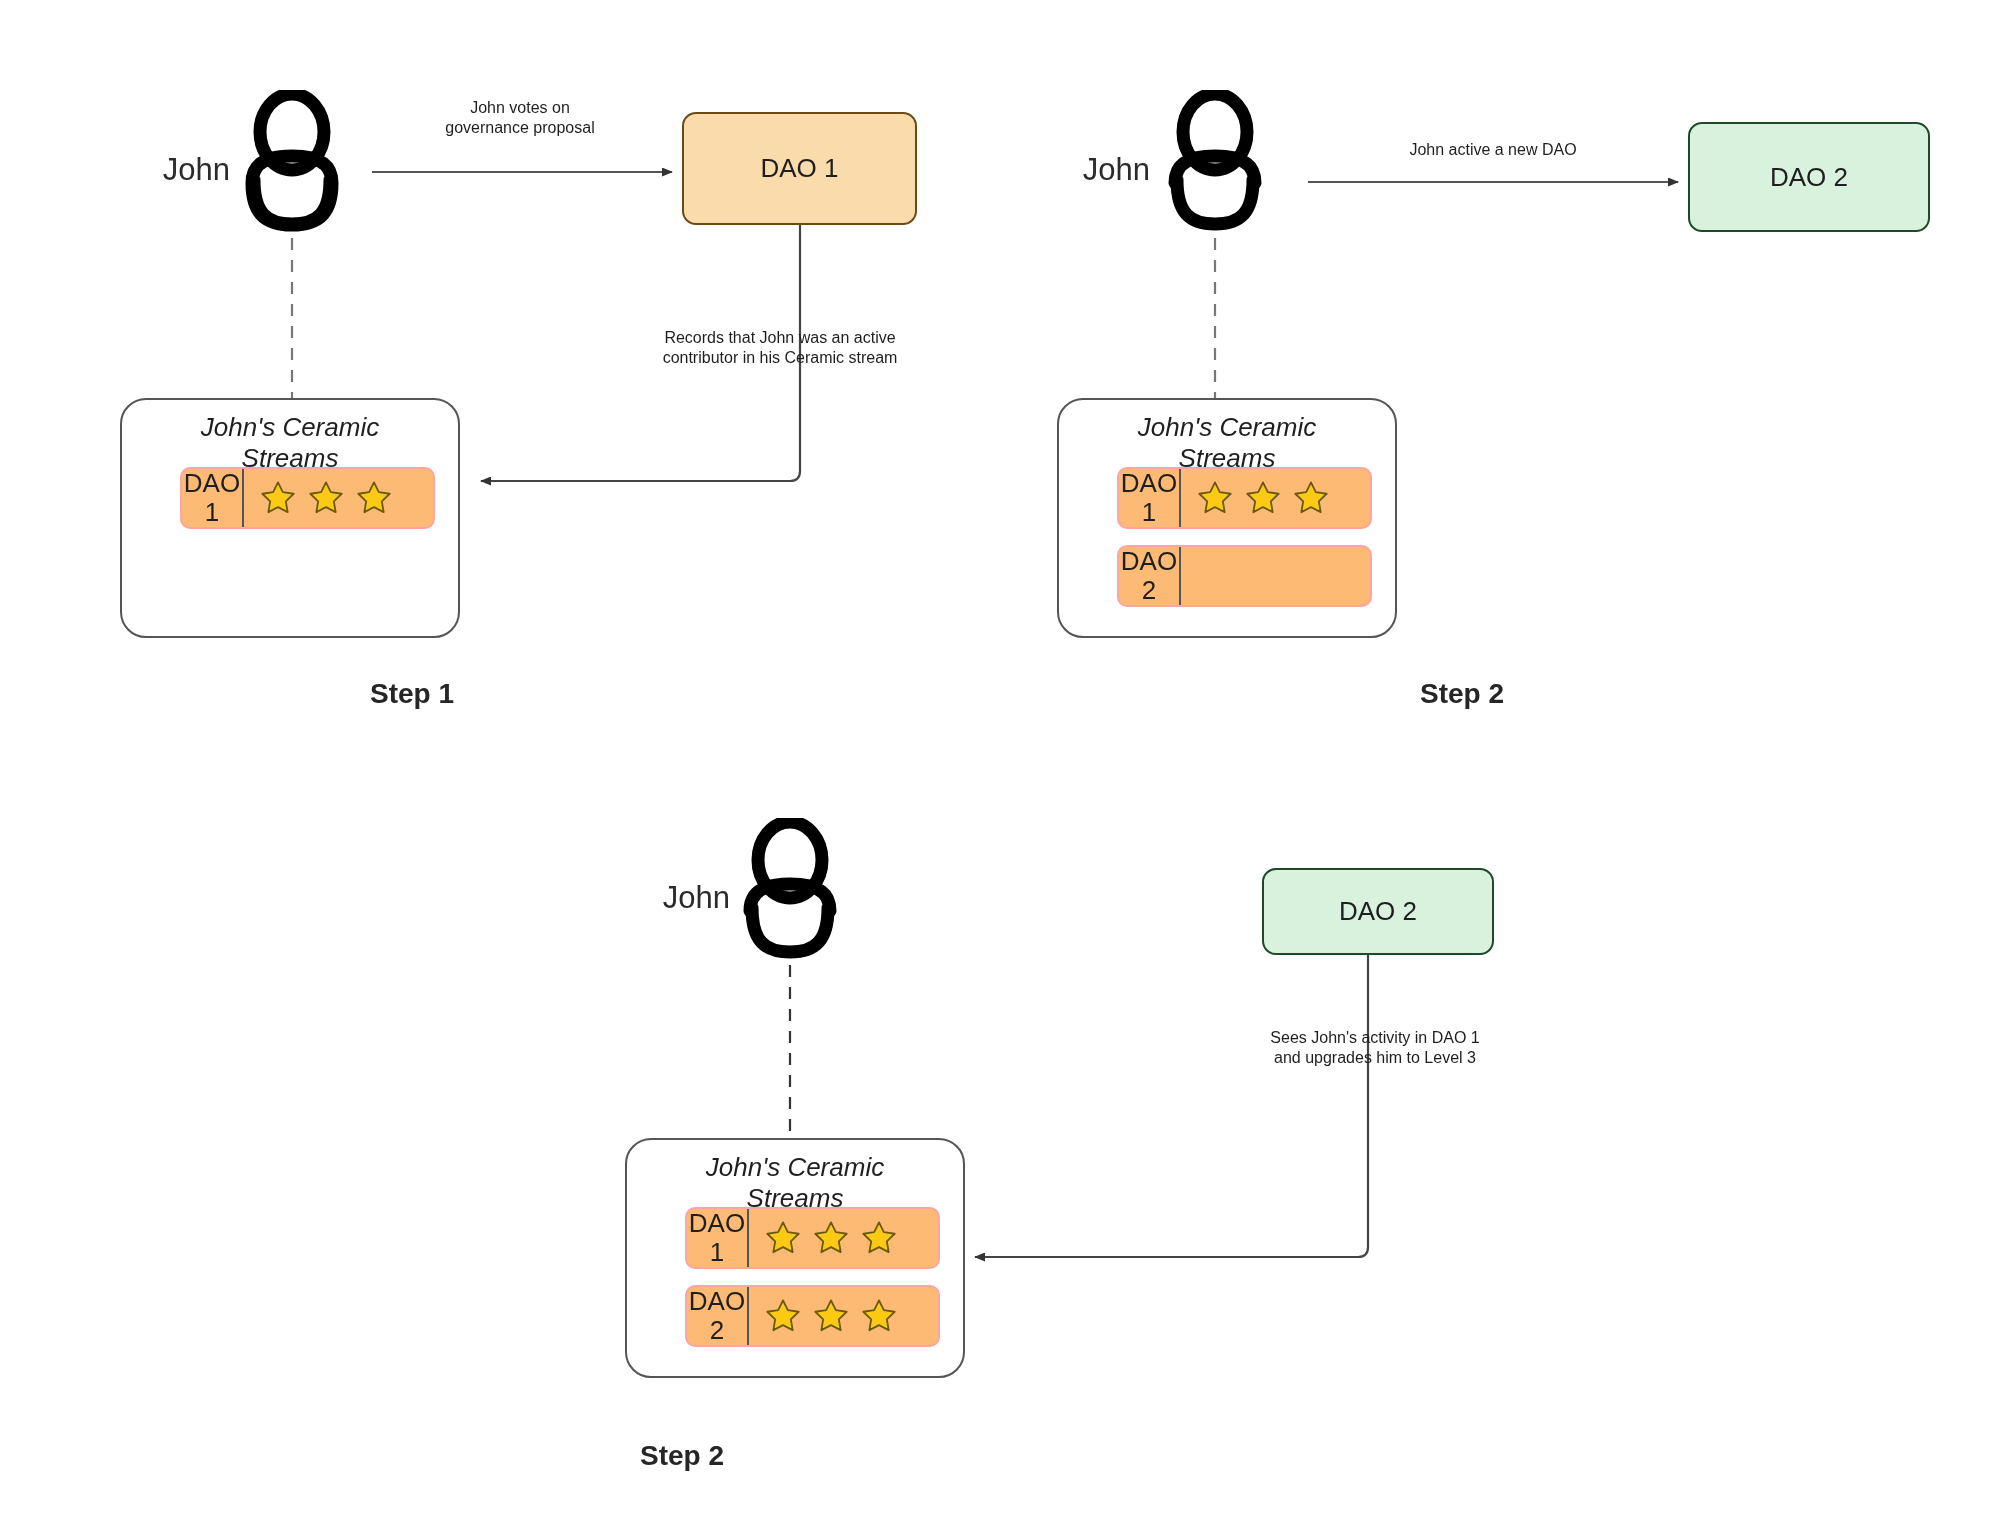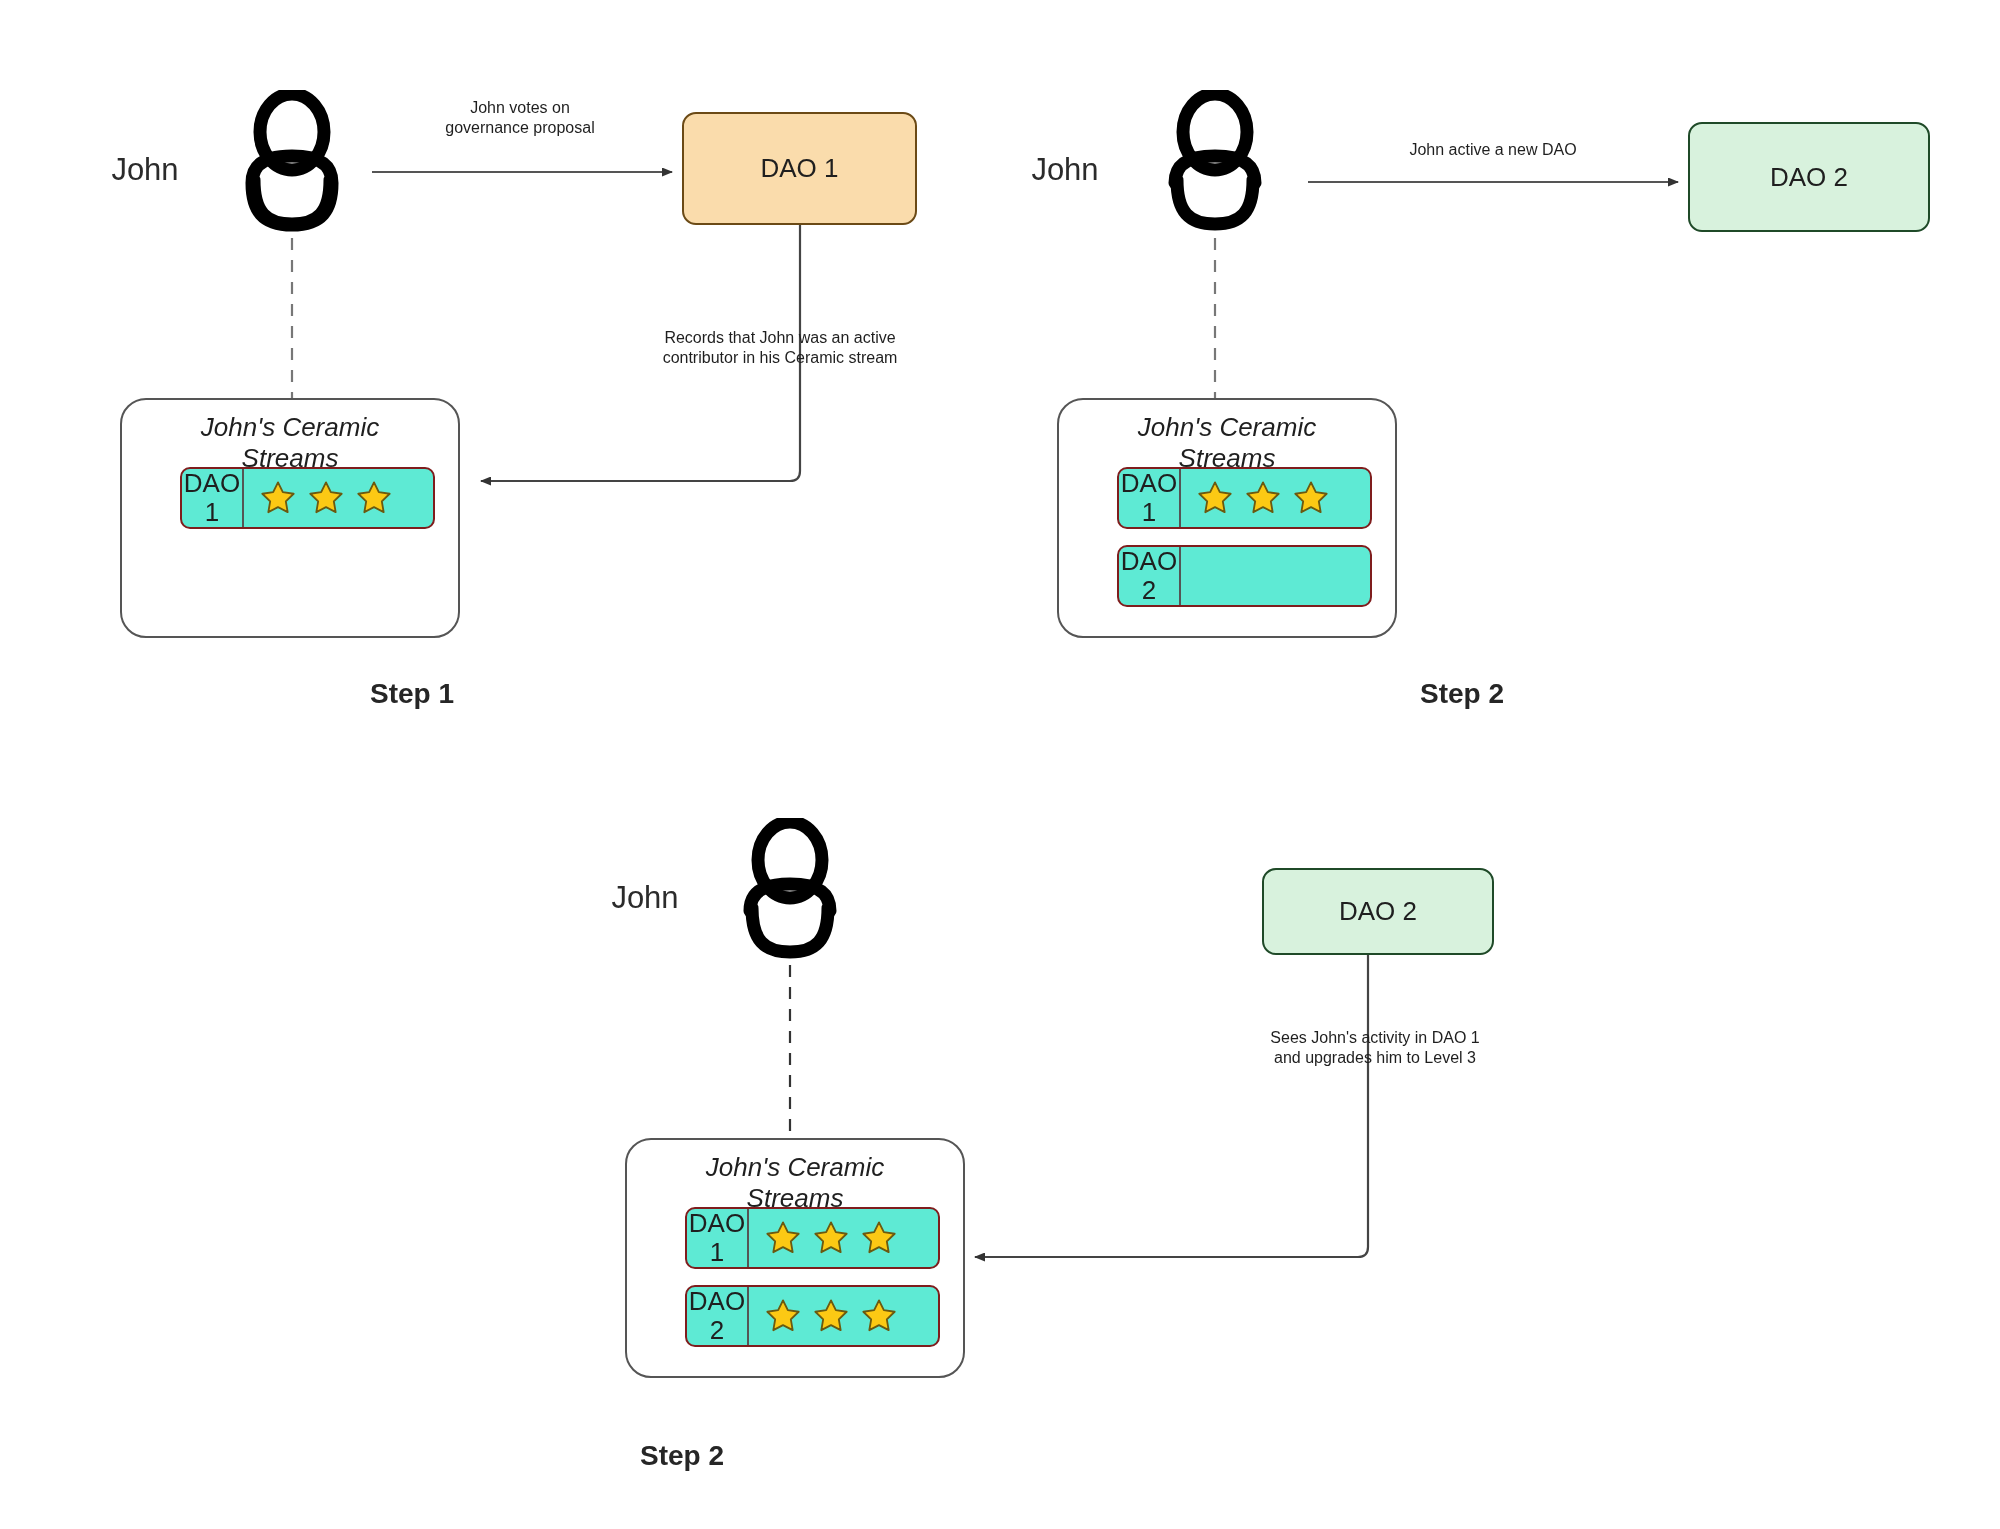--- a/index.html
+++ b/index.html
@@ -25,21 +25,21 @@
     width: 2000px;
     height: 1529px;
   }
   .abs { position: absolute; }
 
   
   .actor-name {
     font-size: 31px;
     color: #2b2b2b;
     white-space: nowrap;
-    text-align: center;
+    text-align: right;
     line-height: 1.15;
   }
   .edge-label {
     font-size: 16px;
     color: #1f1f1f;
     text-align: center;
     line-height: 1.28;
     white-space: pre-line;
   }
   .step-label {
@@ -90,23 +90,23 @@
 
   .stream-box {
     box-sizing: border-box;
     border: 2px solid #555555;
     border-radius: 26px;
     background: #ffffff;
   }
   .stream-row {
     box-sizing: border-box;
     position: absolute;
-    border: 2px solid #7f1d1d;
+    border: 2px solid #fca5a5;
     border-radius: 10px;
-    background: #5eead4;
+    background: #fdba74;
     display: flex;
     align-items: stretch;
   }
   .row-tag {
     box-sizing: border-box;
     width: 62px;
     border-right: 2px solid #555555;
     display: flex;
     align-items: center;
     justify-content: center;

